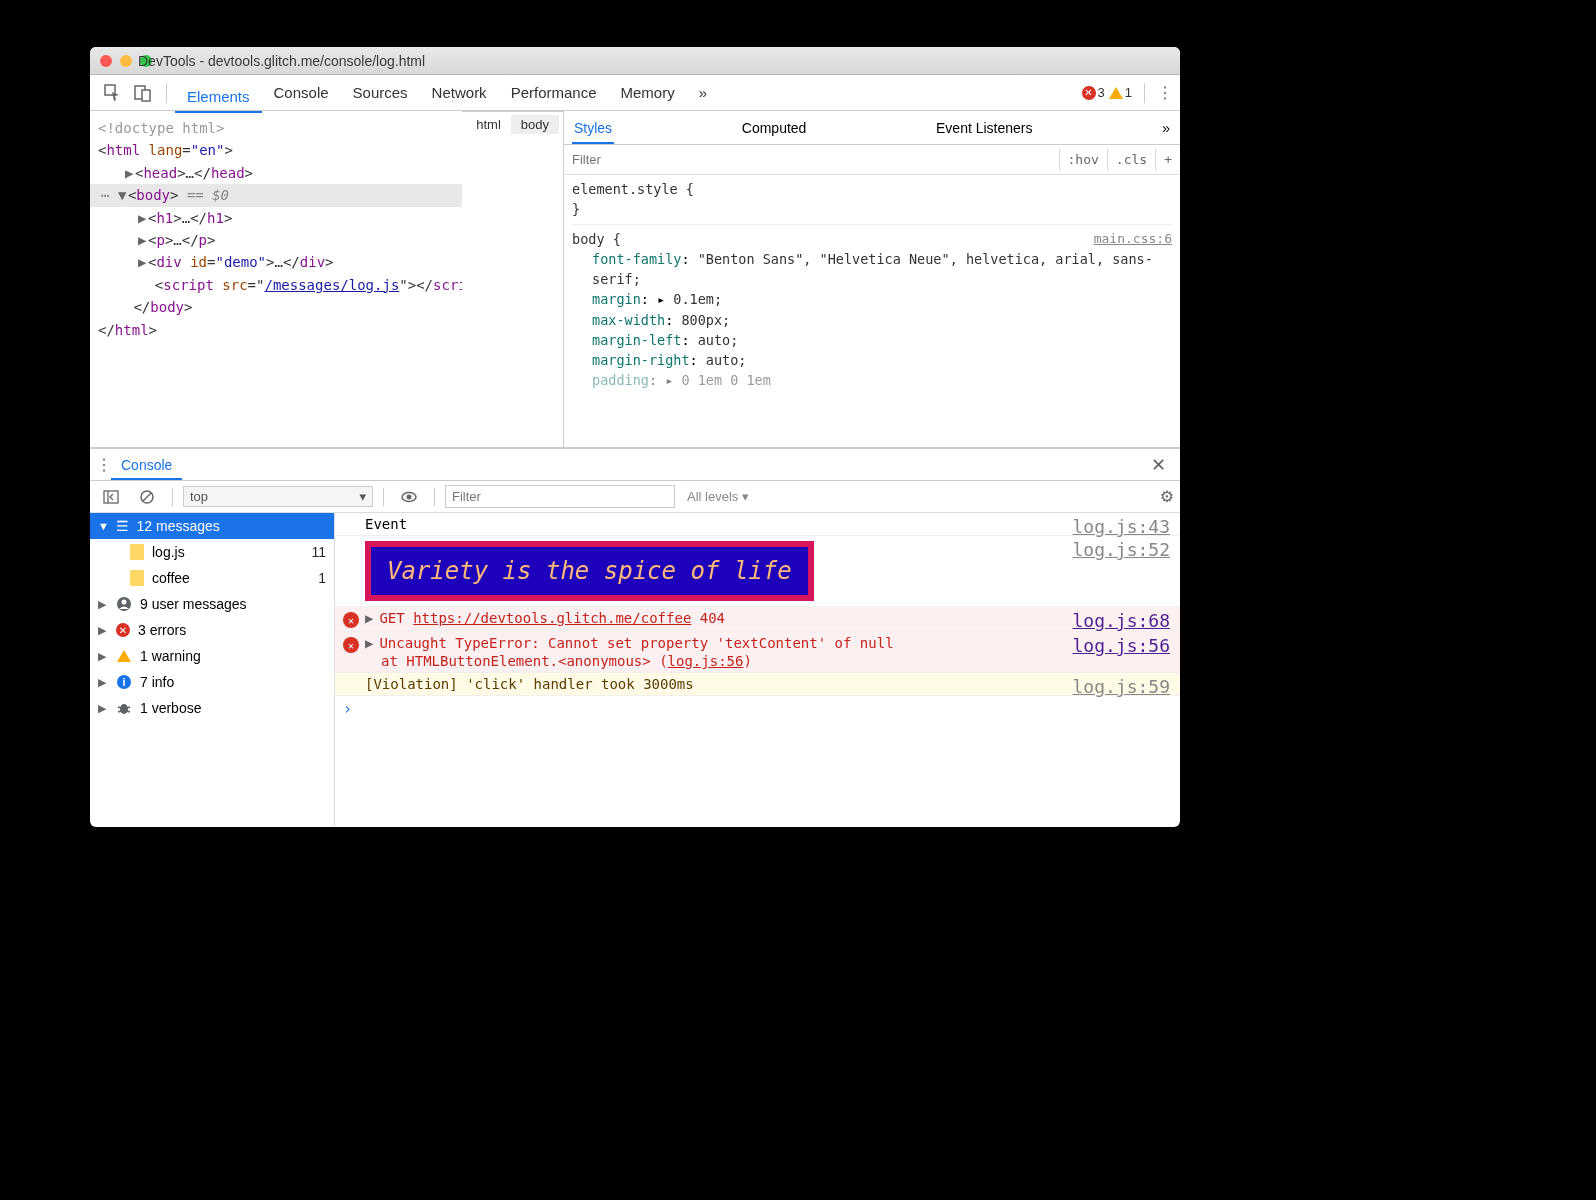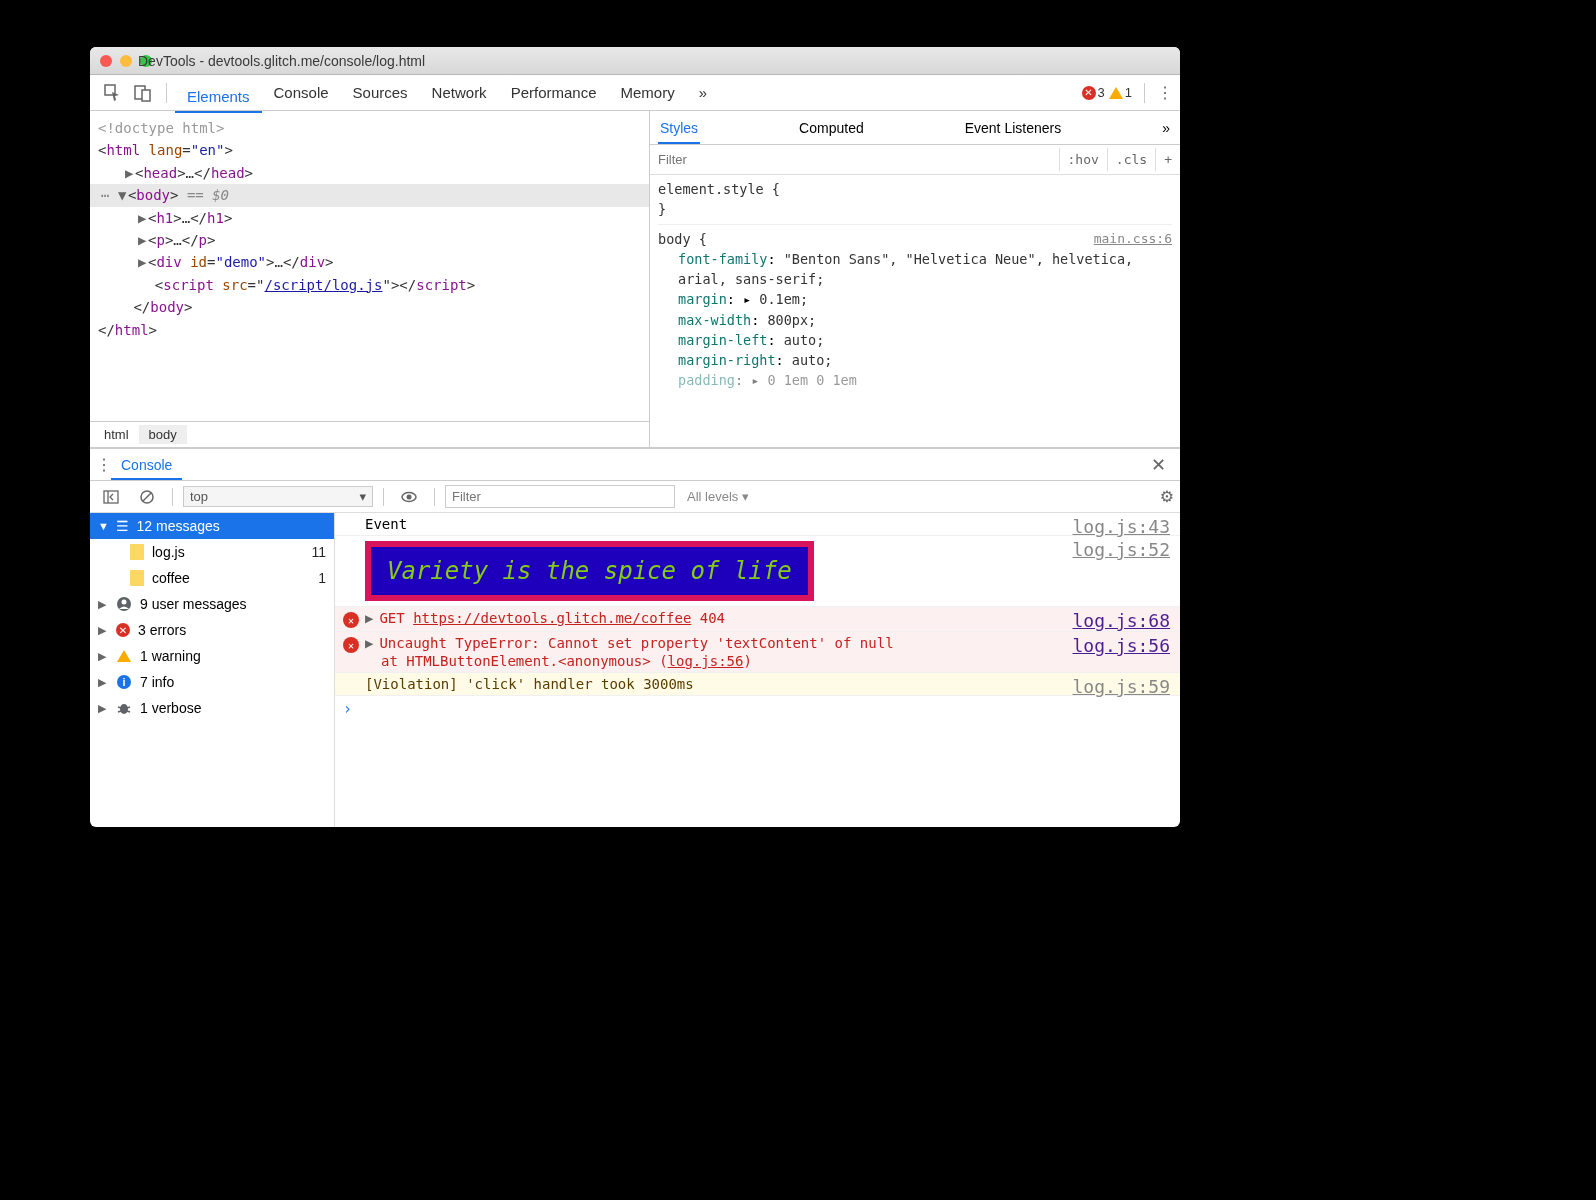--- a/index.html
+++ b/index.html
@@ -22,21 +22,21 @@
   .tab { padding: 16px 12px; cursor: pointer; color: #333; }
   .tab.active { color: #1a73e8; border-bottom: 2px solid #1a73e8; padding-bottom: 6px; }
   .toolbar-right { margin-left: auto; display: flex; align-items: center; gap: 4px; }
   .err-badge { display: flex; align-items: center; gap: 2px; font-size: 13px; }
   .circ { width: 14px; height: 14px; border-radius: 50%; display: inline-flex; align-items: center; justify-content: center; font-size: 10px; color: #fff; }
   .circ.red { background: #d93025; }
   .tri.yellow { width: 0; height: 0; border-left: 7px solid transparent; border-right: 7px solid transparent; border-bottom: 12px solid #f9ab00; display: inline-block; }
   
   
   .main { flex: 1; display: flex; overflow: hidden; }
-  .elements-panel { width: 560px; display: flex; flex-direction: column; border-right: 1px solid #ccc; }
+  .elements-panel { width: 474px; display: flex; flex-direction: row; border-right: 1px solid #ccc; }
   .dom-tree { flex: 1; font-family: 'Menlo','Consolas',monospace; font-size: 14px; padding: 6px 0; overflow: auto; line-height: 1.6; color: #333; }
   .dom-line { padding: 0 8px; white-space: nowrap; }
   .dom-line.sel { background: #e8e8e8; }
   .indent1 { padding-left: 8px; }
   .indent2 { padding-left: 35px; }
   .indent3 { padding-left: 48px; }
   .tri-toggle { display: inline-block; width: 10px; color: #666; }
   .tag { color: #881391; }
   .attr { color: #994500; }
   .attrval { color: #1a1aa6; }
@@ -89,21 +89,21 @@
   
   .messages { flex: 1; overflow: auto; font-family: 'Menlo','Consolas',monospace; font-size: 14px; }
   .msg { padding: 3px 8px; border-bottom: 1px solid #f0f0f0; display: flex; align-items: flex-start; gap: 6px; position: relative; }
   .msg .src { position: absolute; right: 10px; top: 3px; color: #888; text-decoration: underline; font-size: 18px; }
   .msg.err { background: #fdf0f0; color: #c5221f; }
   .msg.err .src { color: #4c1d95; }
   .msg.warn { background: #fffbe6; color: #5a3b00; }
   .msg-body { padding-left: 22px; }
   .msg-ico { width: 16px; height: 16px; border-radius: 50%; display: inline-flex; align-items: center; justify-content: center; font-size: 10px; color: #fff; flex-shrink: 0; margin-top: 2px; }
   .msg-ico.red { background: #d93025; }
-  .styled-box { background: #1e00bc; color: #84cc16; font-style: italic; font-family: 'Menlo',monospace; font-size: 24px; padding: 10px 16px; border: 6px solid #d8145c; display: inline-block; margin: 2px 0 2px 22px; }
+  .styled-box { background: #1e00bc; color: #fdba74; font-style: italic; font-family: 'Menlo',monospace; font-size: 24px; padding: 10px 16px; border: 6px solid #d8145c; display: inline-block; margin: 2px 0 2px 22px; }
   .prompt-row { display: flex; align-items: center; padding: 4px 8px; color: #1a73e8; font-family: monospace; font-size: 15px; }
   .link { text-decoration: underline; }
   .dots-v { font-size: 16px; color: #666; letter-spacing: -1px; }
   svg { display: block; }
 </style>
 </head>
 <body>
 
 <div class="window">
 
@@ -155,21 +155,21 @@
 
     <div class="elements-panel">
       <div class="dom-tree">
         <div class="dom-line indent1"><span class="decl">&lt;!doctype html&gt;</span></div>
         <div class="dom-line indent1">&lt;<span class="tag">html</span> <span class="attr">lang</span>=<span class="attrval">"en"</span>&gt;</div>
         <div class="dom-line indent2"><span class="tri-toggle">▶</span>&lt;<span class="tag">head</span>&gt;<span>…</span>&lt;/<span class="tag">head</span>&gt;</div>
         <div class="dom-line indent2 sel"><span class="comment" style="margin-left:-24px">⋯</span> <span class="tri-toggle">▼</span>&lt;<span class="tag">body</span>&gt;<span class="selmark"> == $0</span></div>
         <div class="dom-line indent3"><span class="tri-toggle">▶</span>&lt;<span class="tag">h1</span>&gt;<span>…</span>&lt;/<span class="tag">h1</span>&gt;</div>
         <div class="dom-line indent3"><span class="tri-toggle">▶</span>&lt;<span class="tag">p</span>&gt;<span>…</span>&lt;/<span class="tag">p</span>&gt;</div>
         <div class="dom-line indent3"><span class="tri-toggle">▶</span>&lt;<span class="tag">div</span> <span class="attr">id</span>=<span class="attrval">"demo"</span>&gt;<span>…</span>&lt;/<span class="tag">div</span>&gt;</div>
-        <div class="dom-line indent3">&nbsp;&nbsp;&lt;<span class="tag">script</span> <span class="attr">src</span>="<span class="attrval link">/script/log.js</span>"&gt;&lt;/<span class="tag">script</span>&gt;</div>
+        <div class="dom-line indent3">&nbsp;&nbsp;&lt;<span class="tag">script</span> <span class="attr">src</span>="<span class="attrval link">/messages/log.js</span>"&gt;&lt;/<span class="tag">script</span>&gt;</div>
         <div class="dom-line indent2">&nbsp;&lt;/<span class="tag">body</span>&gt;</div>
         <div class="dom-line indent1">&lt;/<span class="tag">html</span>&gt;</div>
       </div>
       <div class="breadcrumb">
         <span class="crumb">html</span>
         <span class="crumb active">body</span>
       </div>
     </div>
 
     <div class="styles-panel">

